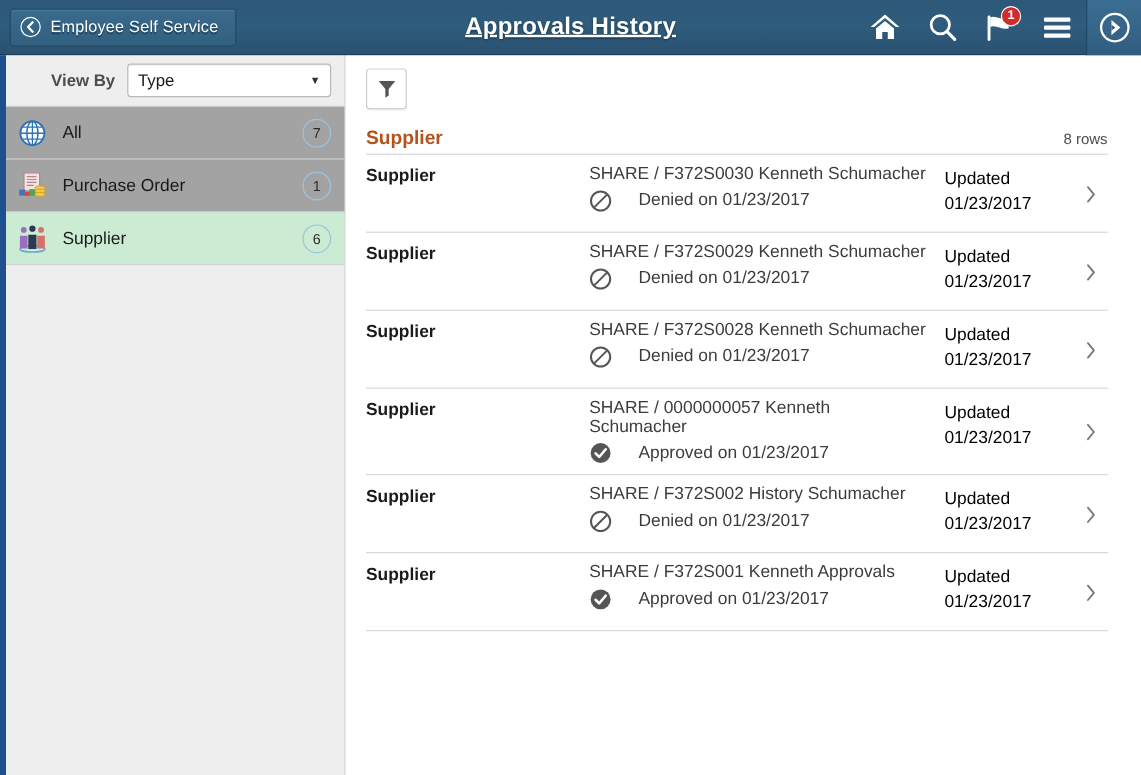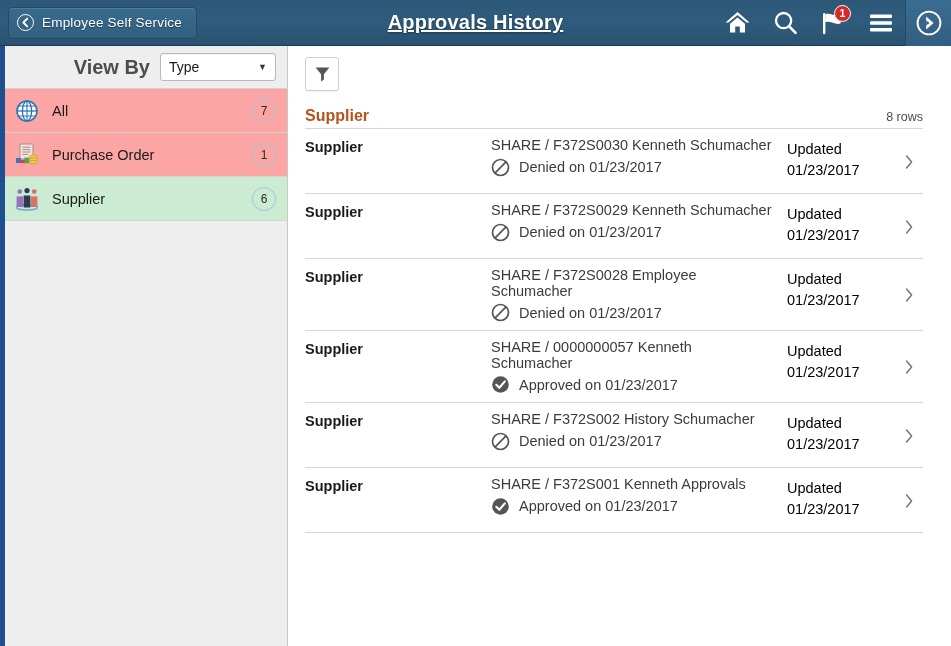--- a/index.html
+++ b/index.html
@@ -115,48 +115,48 @@
     flex: 0 0 43px;
     display: flex;
     align-items: center;
     justify-content: flex-end;
     padding-right: 11px;
     gap: 10px;
     border-bottom: 1px solid #d2d2d2;
     background: #eeeeee;
   }
   .viewby-label {
-    font-size: 20px;
+    font-size: 14px;
     color: #4d4d4d;
     font-weight: bold;
     margin-left: 36px;
   }
   .viewby-select {
-    width: 116px; height: 28px;
+    width: 170px; height: 28px;
     background: #ffffff;
     border: 1px solid #b9b9b9;
     border-radius: 3px;
     display: flex;
     align-items: center;
     padding: 0 8px;
     cursor: pointer;
     box-shadow: inset 0 1px 1px rgba(0,0,0,.05);
   }
   .viewby-value { font-size: 14px; color: #1a1a1a; }
   .caret { margin-left: auto; font-size: 9px; color: #333; }
 
   .side-item {
     height: 44px;
     display: flex;
     align-items: center;
     padding: 0 11px 0 9px;
     gap: 12px;
     border-bottom: 1px solid #d2d2d2;
     cursor: pointer;
-    background: #fca5a5;
+    background: #a3a3a3;
   }
   .side-item.selected { background: #cbecd2; }
   .side-ico { width: 26px; height: 26px; flex: 0 0 26px; display:flex; align-items:center; justify-content:center; }
   .side-ico svg { display:block; }
   .side-label { font-size: 14.5px; color: #1a1a1a; flex: 1 1 auto; }
   .side-count {
     width: 24px; height: 24px;
     border: 1px solid #9dc3e0;
     border-radius: 50%;
     display: flex; align-items: center; justify-content: center;
@@ -216,21 +216,21 @@
   .row-main { flex: 1 1 auto; min-width: 0; padding-right: 10px; }
   .row-desc {
     font-size: 14.5px;
     color: #3c3c3c;
     line-height: 15.5px;
   }
   .row-status {
     margin-top: 4px;
     display: flex;
     align-items: center;
-    gap: 9px;
+    gap: 22px;
     font-size: 14.5px;
     color: #3c3c3c;
   }
   .status-ico { width: 19px; height: 19px; flex: 0 0 19px; }
   .status-ico svg { display: block; }
   .row-updated {
     width: 108px;
     flex: 0 0 108px;
     font-size: 14.5px;
     color: #000000;
@@ -432,21 +432,21 @@
           <div class="row-chevron">
             <svg width="10" height="16" viewBox="0 0 10 16">
                 <polyline points="2.6,2 7.6,8 2.6,14" fill="none" stroke="#777777" stroke-width="1.5" stroke-linecap="round" stroke-linejoin="round"></polyline>
               </svg>
           </div>
         </div>
 
         <div class="row">
           <div class="row-type">Supplier</div>
           <div class="row-main">
-            <div class="row-desc">SHARE / F372S0028  Employee Schumacher</div>
+            <div class="row-desc">SHARE / F372S0028  Kenneth Schumacher</div>
             <div class="row-status">
               <span class="status-ico">
                 <svg width="19" height="19" viewBox="0 0 19 19">
                     <circle cx="9.5" cy="9.5" r="8" fill="none" stroke="#555555" stroke-width="1.7"></circle>
                     <line x1="4.2" y1="14.8" x2="14.8" y2="4.2" stroke="#555555" stroke-width="1.7"></line>
                   </svg>
               </span>
               <span>Denied on 01/23/2017</span>
             </div>
           </div>

